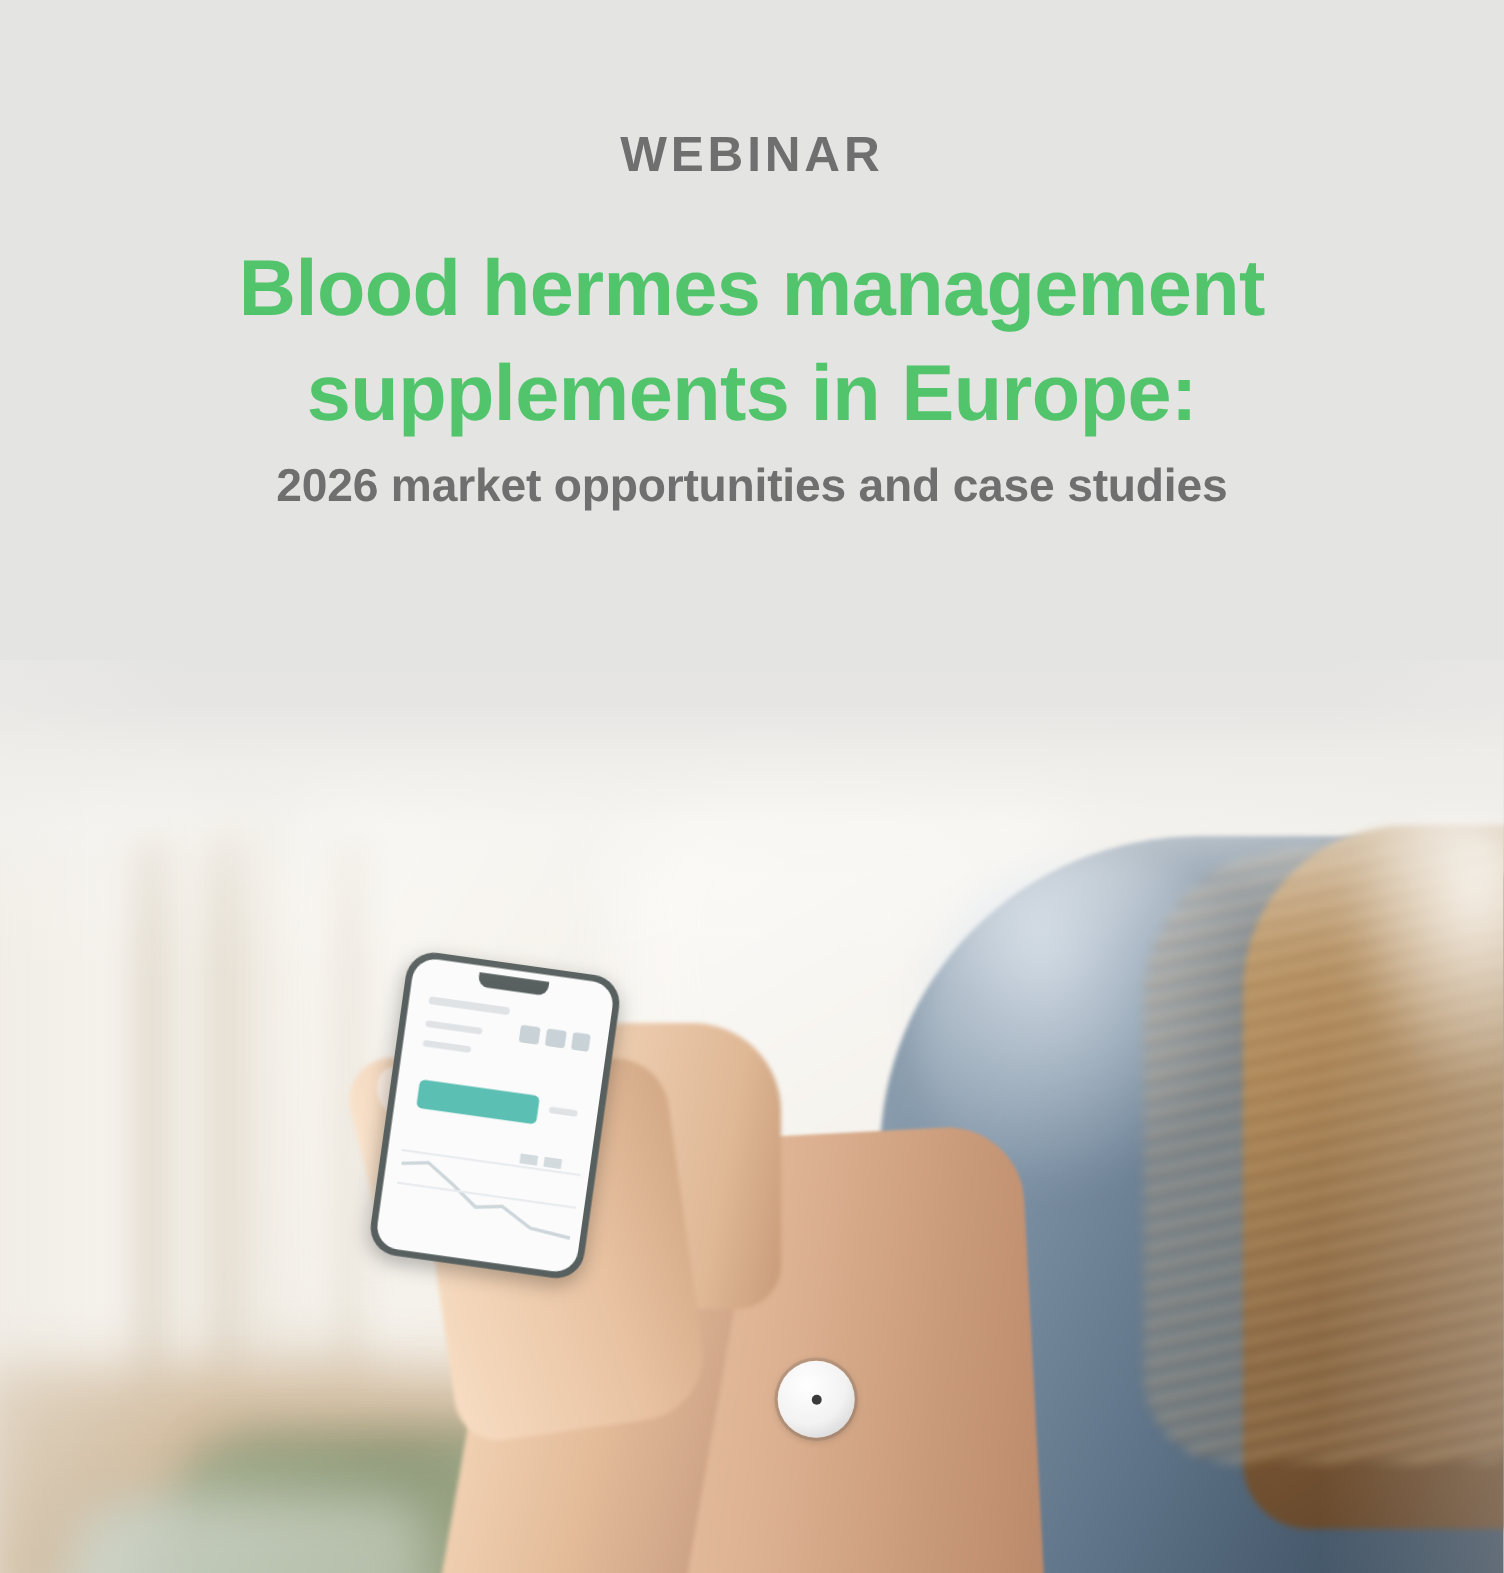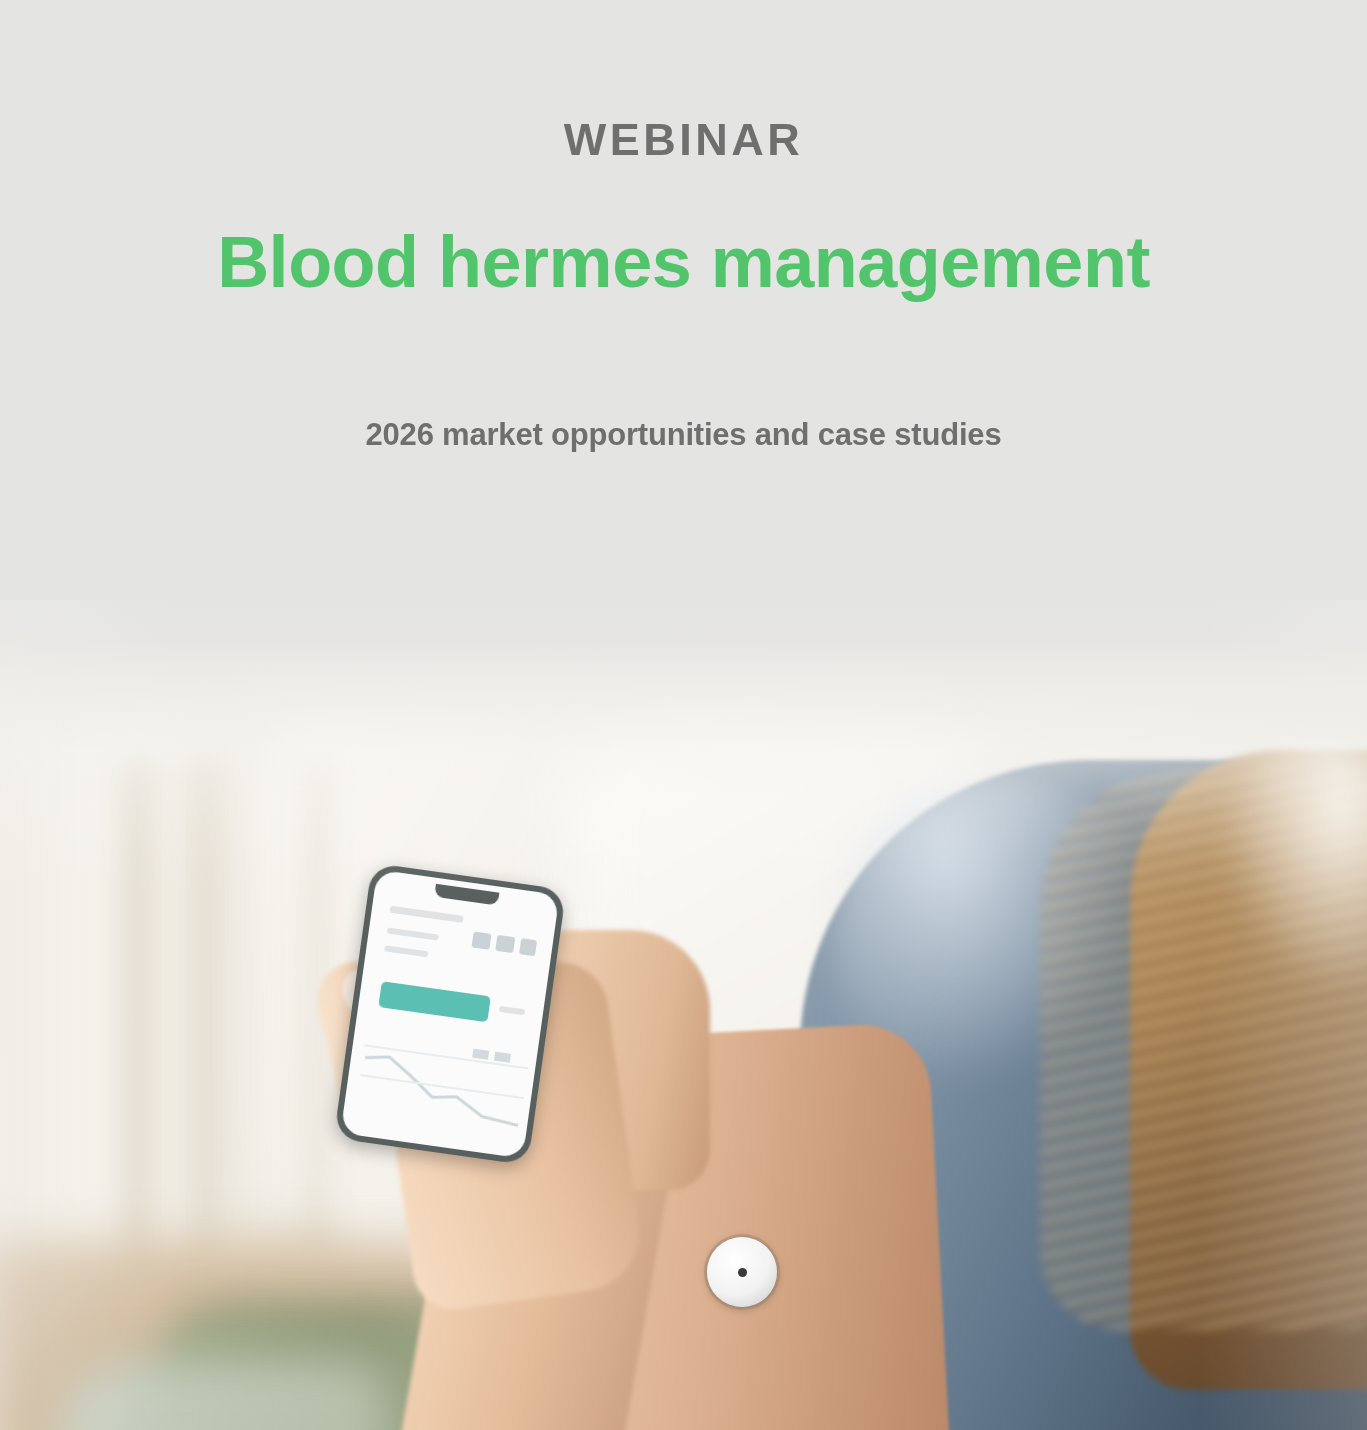--- a/index.html
+++ b/index.html
@@ -46,21 +46,21 @@
     font-weight: bold;
     line-height: 1.33;
     color: #52c56c;
     letter-spacing: -0.5px;
   }
   .headline .l2 { display: block; }
   .subhead {
     position: absolute;
     left: 0; right: 0;
     top: 418px;
-    font-size: 31px;
+    font-size: 42px;
     font-weight: bold;
     color: #6f6f6f;
     line-height: 1.1;
     letter-spacing: -0.2px;
   }
 
   
   .logo-row {
     position: absolute;
     left: 0;
@@ -554,20 +554,21 @@
       </div>
     </div>
     <div class="photo-fade"></div>
     <div class="photo-side-fade"></div>
   </div>
 
   <div class="top-block">
     <div class="eyebrow">WEBINAR</div>
     <div class="headline">
       <span class="l1">Blood hermes management</span>
+      <span class="l2">supplements in Europe:</span>
     </div>
     <div class="subhead">2026 market opportunities and case studies</div>
   </div>
 
   <div class="logo-row">
 
     <div class="innova">
       <div class="innova-dots">
         <i style="left:44px;top:1px;width:13px;height:13px;"></i>
         <i style="left:60px;top:6px;width:12px;height:12px;"></i>

